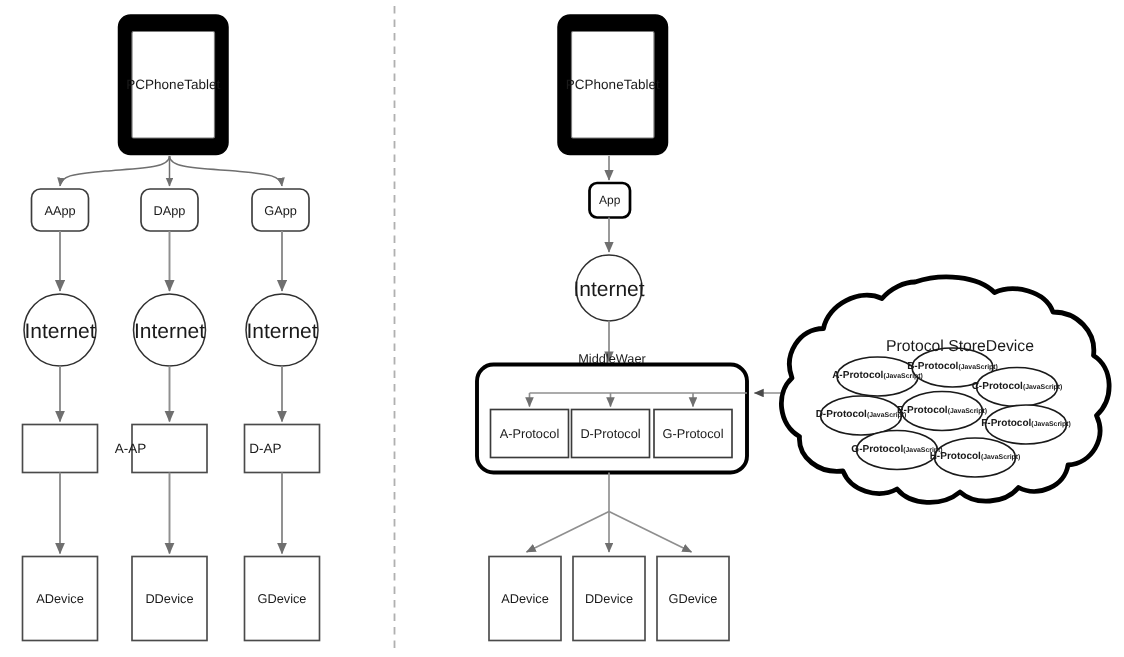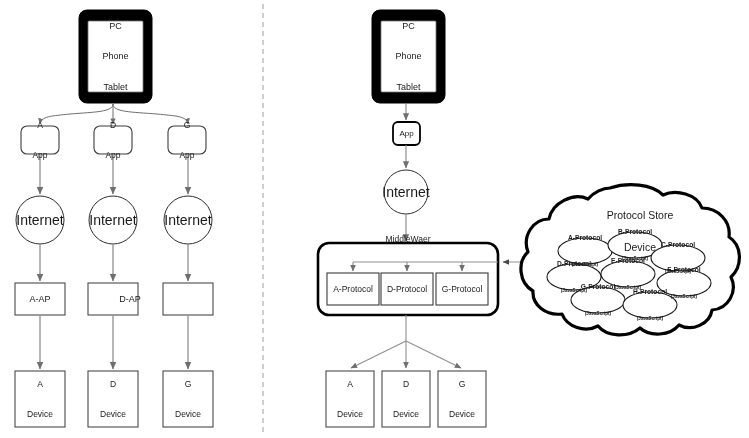--- a/index.html
+++ b/index.html
@@ -17,36 +17,35 @@
   }
   #svg-layer {
     position: absolute;
     left: 0; top: 0;
     width: 749px;
     height: 438px;
   }
   .node-label {
     position: absolute;
     display: flex;
-    flex-direction: column;
+    flex-direction: row;
     align-items: center;
     justify-content: center;
     text-align: right;
     color: #1a1a1a;
     pointer-events: none;
     line-height: 1.18;
     white-space: nowrap;
-    gap: 20px;
   }
   .lbl-device   { font-size: 8.5px; }
   .lbl-tablet   { font-size: 9px; }
   .lbl-app      { font-size: 8.5px; }
   .lbl-appsmall { font-size: 8px; }
   .lbl-internet { font-size: 14px; }
-  .lbl-ap       { font-size: 9px; }
+  .lbl-ap       { font-size: 9px; margin-left: 47px; }
   .lbl-mw       { font-size: 8.5px; }
   .lbl-proto    { font-size: 8.5px; }
   .lbl-cloud-title { font-size: 10.5px; }
   .lbl-ell-name { font-size: 6.7px; font-weight: 600; }
   .lbl-ell-sub  { font-size: 4.6px; font-weight: 600; }
 </style>
 </head>
 <body>
 
 <div id="canvas">

